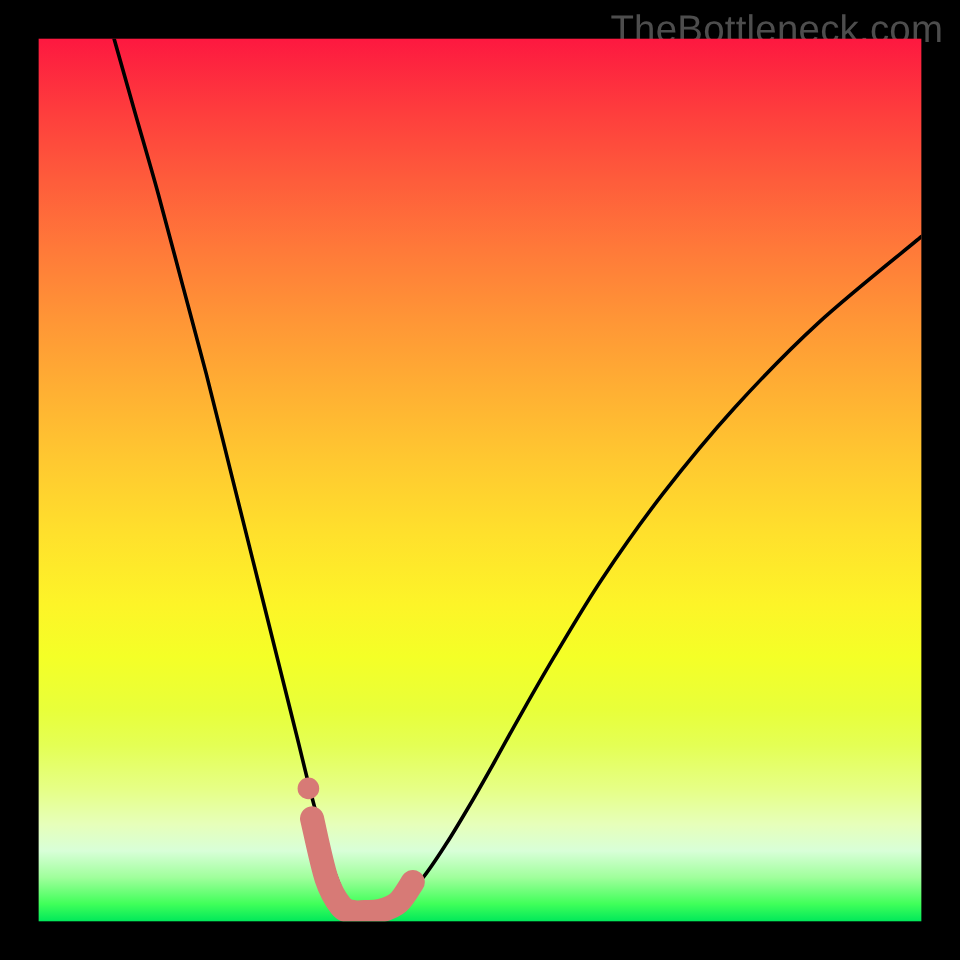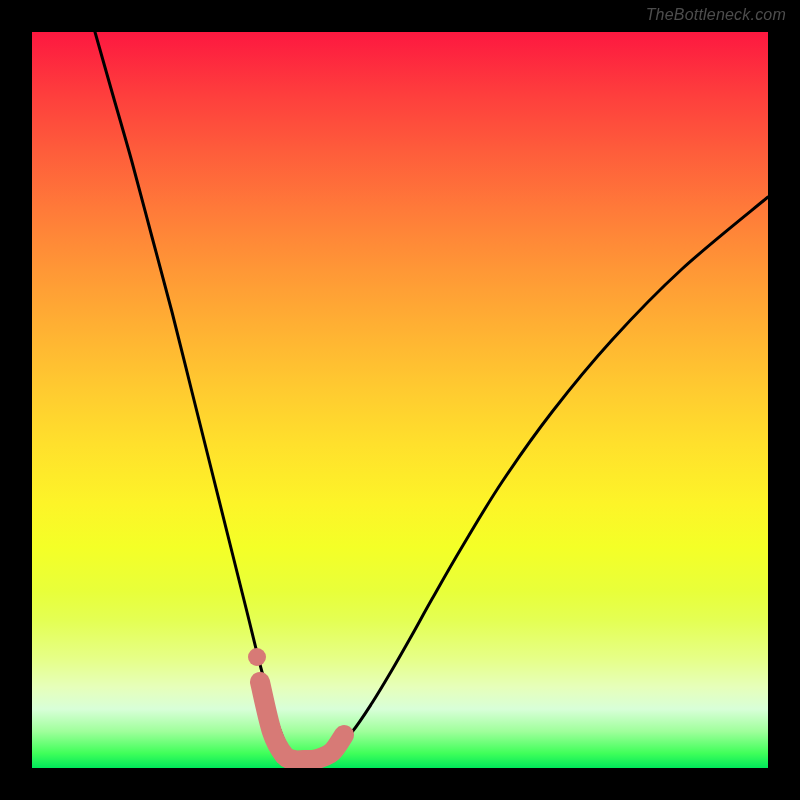--- a/index.html
+++ b/index.html
@@ -49,25 +49,24 @@
       #a0ff9c 95%,
       #40ff5a 98%,
       #00e85a 100%
     );
   }
   .watermark {
     position: absolute;
     top: 6px;
     right: 14px;
     color: #4d4d4d;
-    font-size: 16px;
+    font-size: 32px;
     font-weight: 500;
     letter-spacing: 0.2px;
     user-select: none;
-    font-style: italic;
   }
   svg.curve {
     position: absolute;
     inset: 0;
     width: 100%;
     height: 100%;
   }
 </style>
 </head>
 <body>

